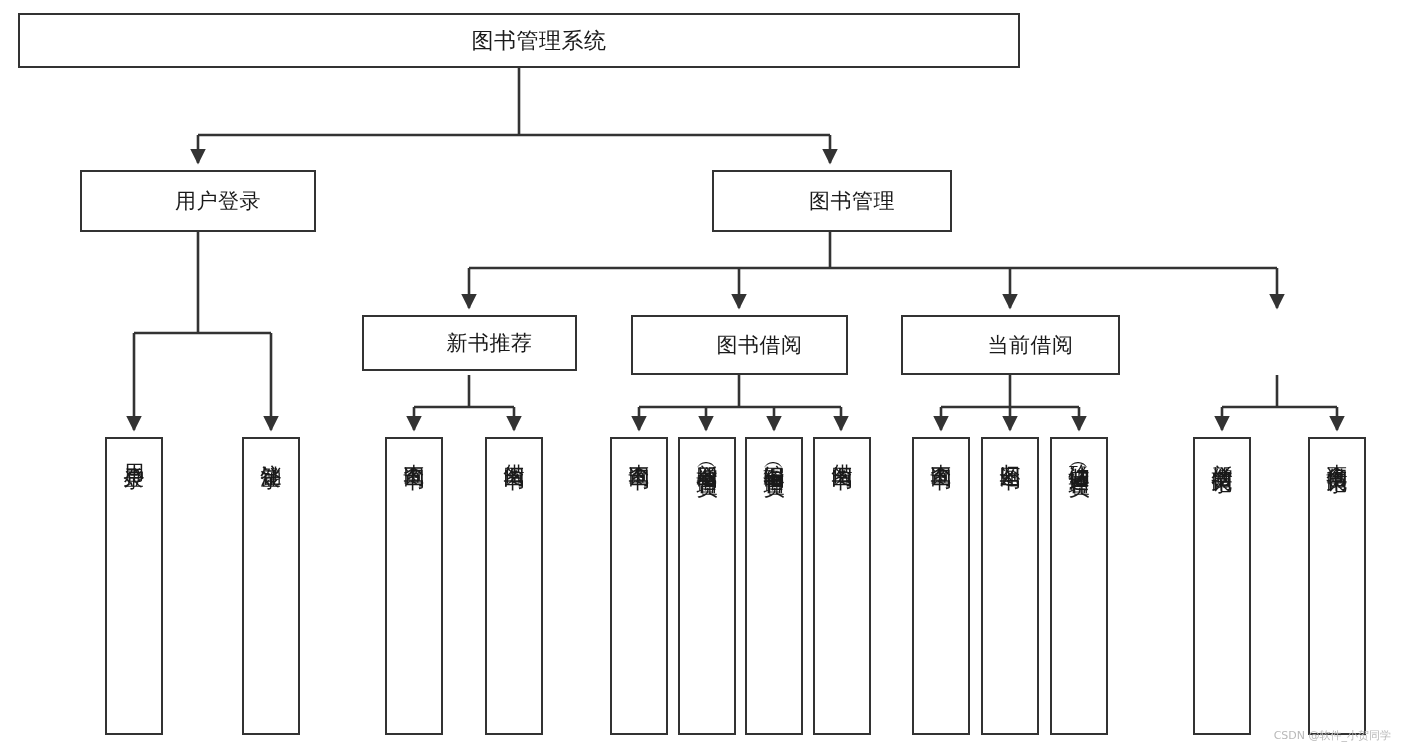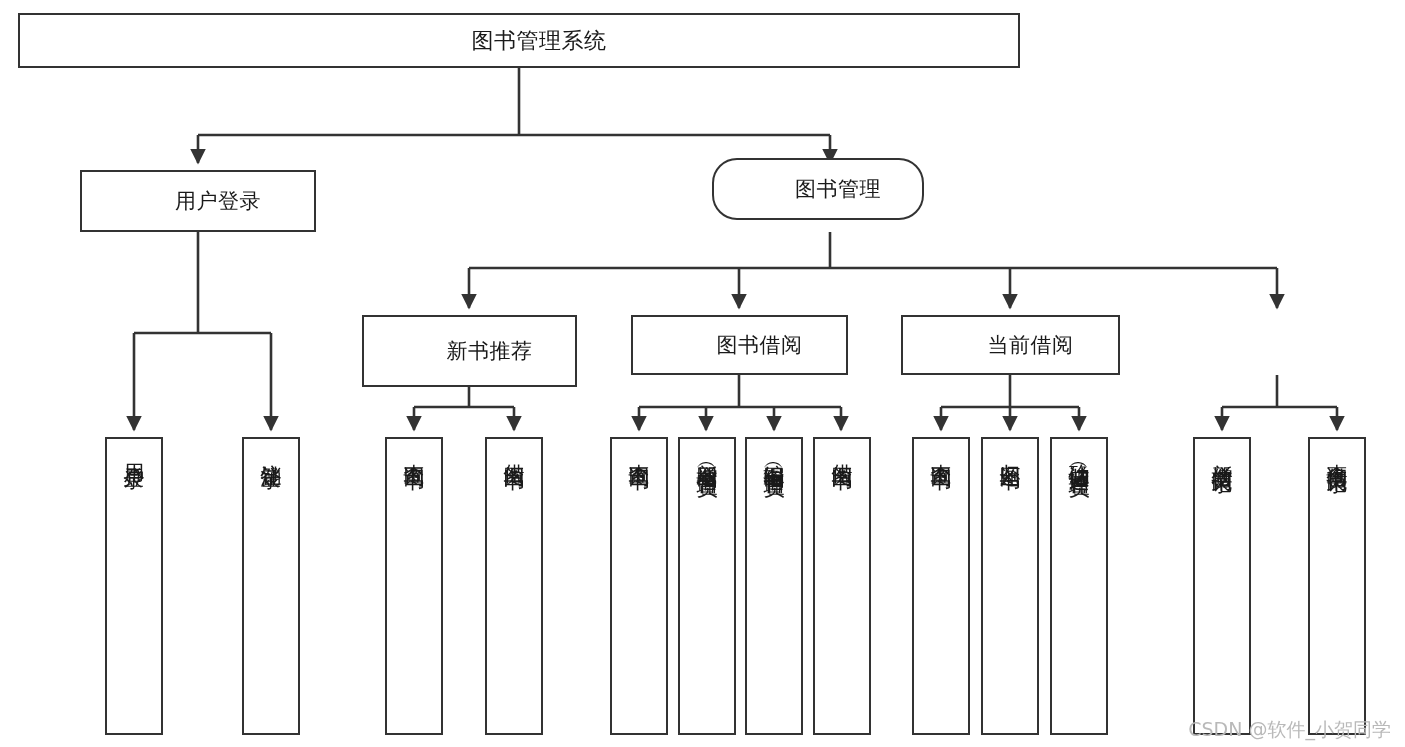--- a/index.html
+++ b/index.html
@@ -60,21 +60,21 @@
     letter-spacing: 2px;
     margin: 0 auto;
   }
   .node.root .node-label {
     font-size: 22px;
   }
   #watermark {
     position: absolute;
     right: 14px;
     bottom: 4px;
-    font-size: 19px;
+    font-size: 11px;
     color: #b9b9b9;
     white-space: nowrap;
     z-index: 5;
     font-family: "DejaVu Sans", "Liberation Sans", sans-serif;
   }
 </style>
 </head>
 <body>
 
 <div id="diagram-root">
@@ -130,25 +130,25 @@
   </svg>
 
   <div class="node horizontal root" style="left:18px; top:13px; width:1002px; height:55px;">
     <span class="node-label">图书管理系统</span>
   </div>
 
   <div class="node horizontal" style="left:80px; top:170px; width:236px; height:62px;">
     <span class="node-label">用户登录</span>
   </div>
 
-  <div class="node horizontal" style="left:712px; top:158px; width:212px; height:62px;border-radius:25px;">
+  <div class="node horizontal" style="left:712px; top:170px; width:240px; height:62px;">
     <span class="node-label">图书管理</span>
   </div>
 
-  <div class="node horizontal" style="left:362px; top:315px; width:215px; height:72px;">
+  <div class="node horizontal" style="left:362px; top:315px; width:215px; height:56px;">
     <span class="node-label">新书推荐</span>
   </div>
 
   <div class="node horizontal" style="left:901px; top:315px; width:219px; height:60px;">
     <span class="node-label">当前借阅</span>
   </div>
 
   <div class="node horizontal" style="left:631px; top:315px; width:217px; height:60px;">
     <span class="node-label">图书借阅</span>
   </div>

